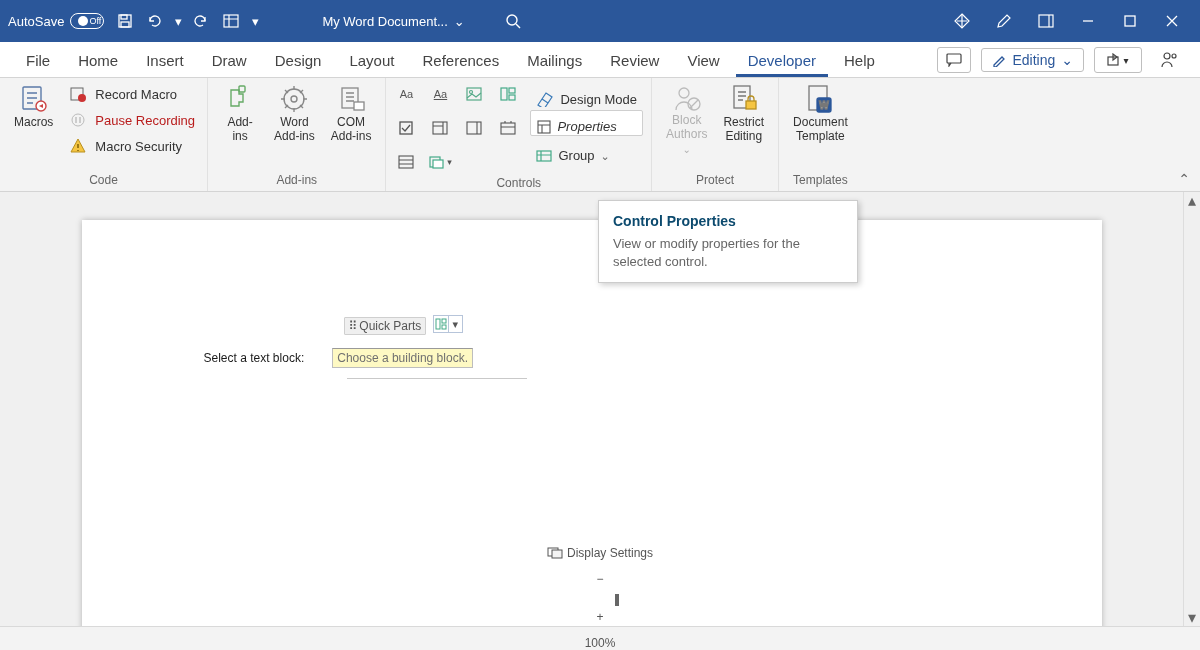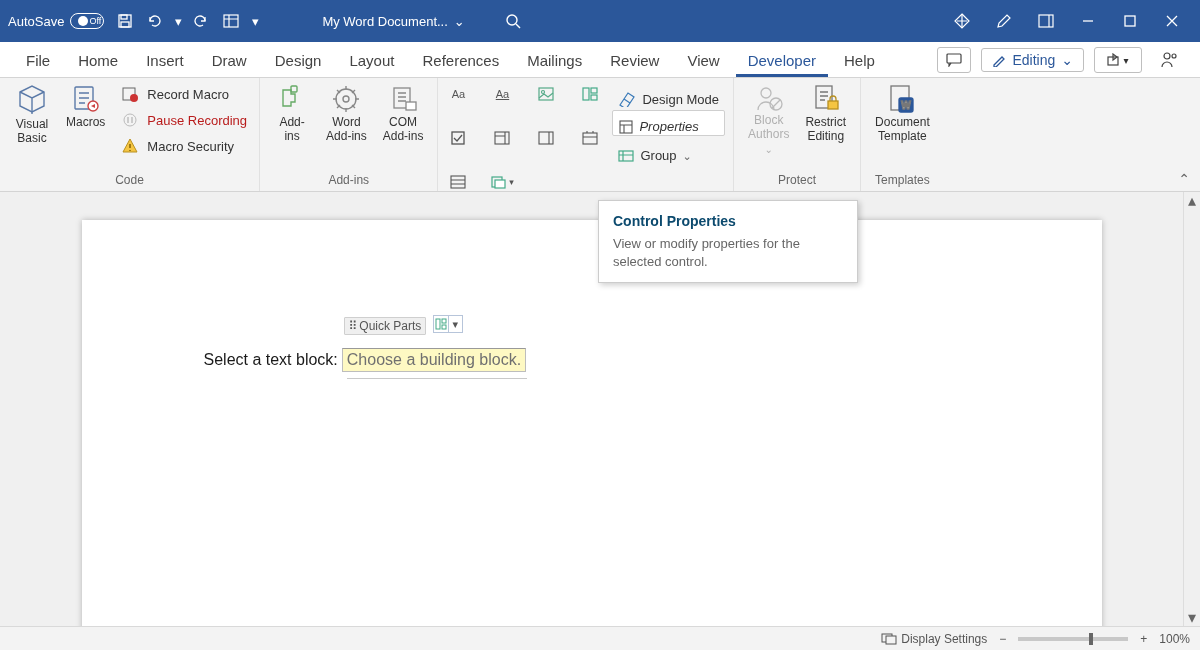--- a/index.html
+++ b/index.html
@@ -32,51 +32,51 @@
   .ribbon { height:114px; background:#f3f3f3; display:flex; border-bottom:1px solid #d4d4d4; position:relative;}
   .group { border-right:1px solid #e1e1e1; display:flex; flex-direction:column; padding:4px 8px 2px; }
   .group-body { flex:1; display:flex; align-items:flex-start; gap:4px; }
   .group-label { text-align:center; font-size:12px; color:#666; padding:2px 0; }
   .bigbtn { display:flex; flex-direction:column; align-items:center; justify-content:flex-start; gap:2px; padding:2px 6px; min-width:48px; font-size:12px; color:#333; text-align:center; line-height:1.15;}
   .bigbtn.disabled { color:#b0b0b0; }
   .smallcol { display:flex; flex-direction:column; gap:2px; }
   .smallbtn { display:flex; align-items:center; gap:6px; font-size:13px; color:#333; padding:2px 4px; height:24px;}
   .smallbtn.disabled { color:#b91c1c; }
   .iconbox { width:22px; height:22px; display:flex; align-items:center; justify-content:center; }
-  .ctrlgrid { display:grid; grid-template-columns: repeat(4, 24px); grid-auto-rows:24px; gap:20px; }
+  .ctrlgrid { display:grid; grid-template-columns: repeat(4, 24px); grid-auto-rows:24px; gap:10px; }
   .ctrlgrid .cell { border:0; display:flex; align-items:center; justify-content:center; color:#555; font-size:11px;}
   .ctrlcol2 { display:flex; flex-direction:column; gap:2px; margin-left:6px;}
   .ribbtn { display:flex; align-items:flex-end; gap:6px; font-size:13px; color:#333; padding:1px 6px; height:26px;}
   .ribbtn.hl { border:2px solid #e46b5a; border-radius:2px;font-style:italic; }
   .ribbtn.boxed { background:#fff; border:1px solid #cfcfcf; }
   .collapse-caret { position:absolute; right:10px; bottom:4px; color:#666; font-size:14px;}
 
   
   .docarea { position:absolute; top:192px; left:0; right:0; bottom:24px; background:#f0f0f0; display:flex; }
   .page { background:#fff; margin:28px auto 0; width:1020px; height:480px; box-shadow:0 0 6px rgba(0,0,0,.25); position:relative; padding:110px 120px; font-size:16px; color:#222;}
   .scroll { width:17px; background:#f0f0f0; border-left:1px solid #ddd; position:relative;}
   .scroll .up, .scroll .down { position:absolute; left:0; width:100%; height:17px; display:flex; align-items:center; justify-content:center; color:#666;}
   .scroll .up { top:0; } .scroll .down { bottom:0; }
 
   .qp-widget { position:absolute; top:95px; left:262px; }
   .qp-chip { background:#efefef; border:1px solid #cfcfcf; font-size:12px; padding:1px 4px; display:inline-flex; align-items:center; gap:4px; color:#555; border-radius:1px; }
   .qp-ctrl { display:inline-flex; align-items:center; border:1px solid #b7c5da; background:#fff; margin-left:2px;}
   .qp-ctrl span{ width:14px; height:16px; display:flex; align-items:center; justify-content:center; color:#4a6; font-size:11px;}
   .qp-ctrl span:last-child{ border-left:1px solid #b7c5da; color:#555;}
-  .text-line { position:absolute; top:128px; left:122px; font-size:16px; color:#1a1a1a; display:flex; align-items:center;}
+  .text-line { position:absolute; top:128px; left:122px; font-size:12px; color:#1a1a1a; display:flex; align-items:center;gap:24px;}
   .placeholder { background:#fef9c3; color:#707070; padding:2px 4px; border:1px solid #bdbdbd; border-top:1px solid #999; margin-left:4px;}
   .bottom-line { position:absolute; top:158px; left:265px; width:180px; border-bottom:1px solid #c9c9c9;}
 
   
   .tooltip { position:absolute; top:200px; left:598px; width:260px; background:#fff; border:1px solid #ccc; box-shadow:2px 2px 6px rgba(0,0,0,.2); padding:12px 14px; z-index:5;}
   .tooltip .tt-title{ font-weight:600; color:#0c4a6e; font-size:14px; margin-bottom:6px;}
   .tooltip .tt-body{ font-size:13px; color:#666; line-height:1.35;}
 
   
-  .status { position:absolute; left:0; right:0; bottom:0; height:24px; background:#f3f3f3; border-top:1px solid #d9d9d9; display:flex; align-items:center; justify-content:flex-end; padding:0 10px; gap:12px; font-size:12px; color:#555;}
+  .status { position:absolute; left:0; right:0; bottom:0; height:24px; background:#f3f3f3; border-top:1px solid #d9d9d9; display:flex; align-items:center; justify-content:flex-end; padding:0 10px; gap:12px; font-size:12px; color:#555;flex-direction:column;}
   .zoomslider { width:110px; height:4px; background:#c8c8c8; position:relative;}
   .zoomslider .thumb { position:absolute; top:-4px; left:64%; width:4px; height:12px; background:#666;}
 </style>
 </head>
 <body>
 
 <div class="titlebar">
   <div class="autosave">
     <span>AutoSave</span>
     <span class="toggle">
@@ -202,28 +202,20 @@
         </svg>
       </div>
   </div>
 </div>
 
 <div class="ribbon">
 
   <div class="group">
     <div class="group-body">
       <div class="bigbtn">
-        <svg width="32" height="32" viewBox="0 0 32 32" fill="none" stroke="#5b7aa8" stroke-width="1.4">
-            <path d="M4 8l12-6 12 6v14l-12 6-12-6z"></path>
-            <path d="M4 8l12 6 12-6M16 14v16"></path>
-          </svg>
-        <span style="white-space:pre-line">Visual
-Basic</span>
-      </div>
-      <div class="bigbtn">
         <svg width="30" height="30" viewBox="0 0 30 30" fill="none" stroke="#5b7aa8" stroke-width="1.4">
             <rect x="4" y="3" width="18" height="22" rx="1"></rect>
             <path d="M8 9h10M8 14h10M8 19h6"></path>
             <circle cx="22" cy="22" r="5" fill="#fff" stroke="#c44"></circle>
             <path d="M20 22l4-2v4z" fill="#c44" stroke="none"></path>
           </svg>
         <span>Macros</span>
       </div>
       <div class="smallcol">
         <div class="smallbtn">

